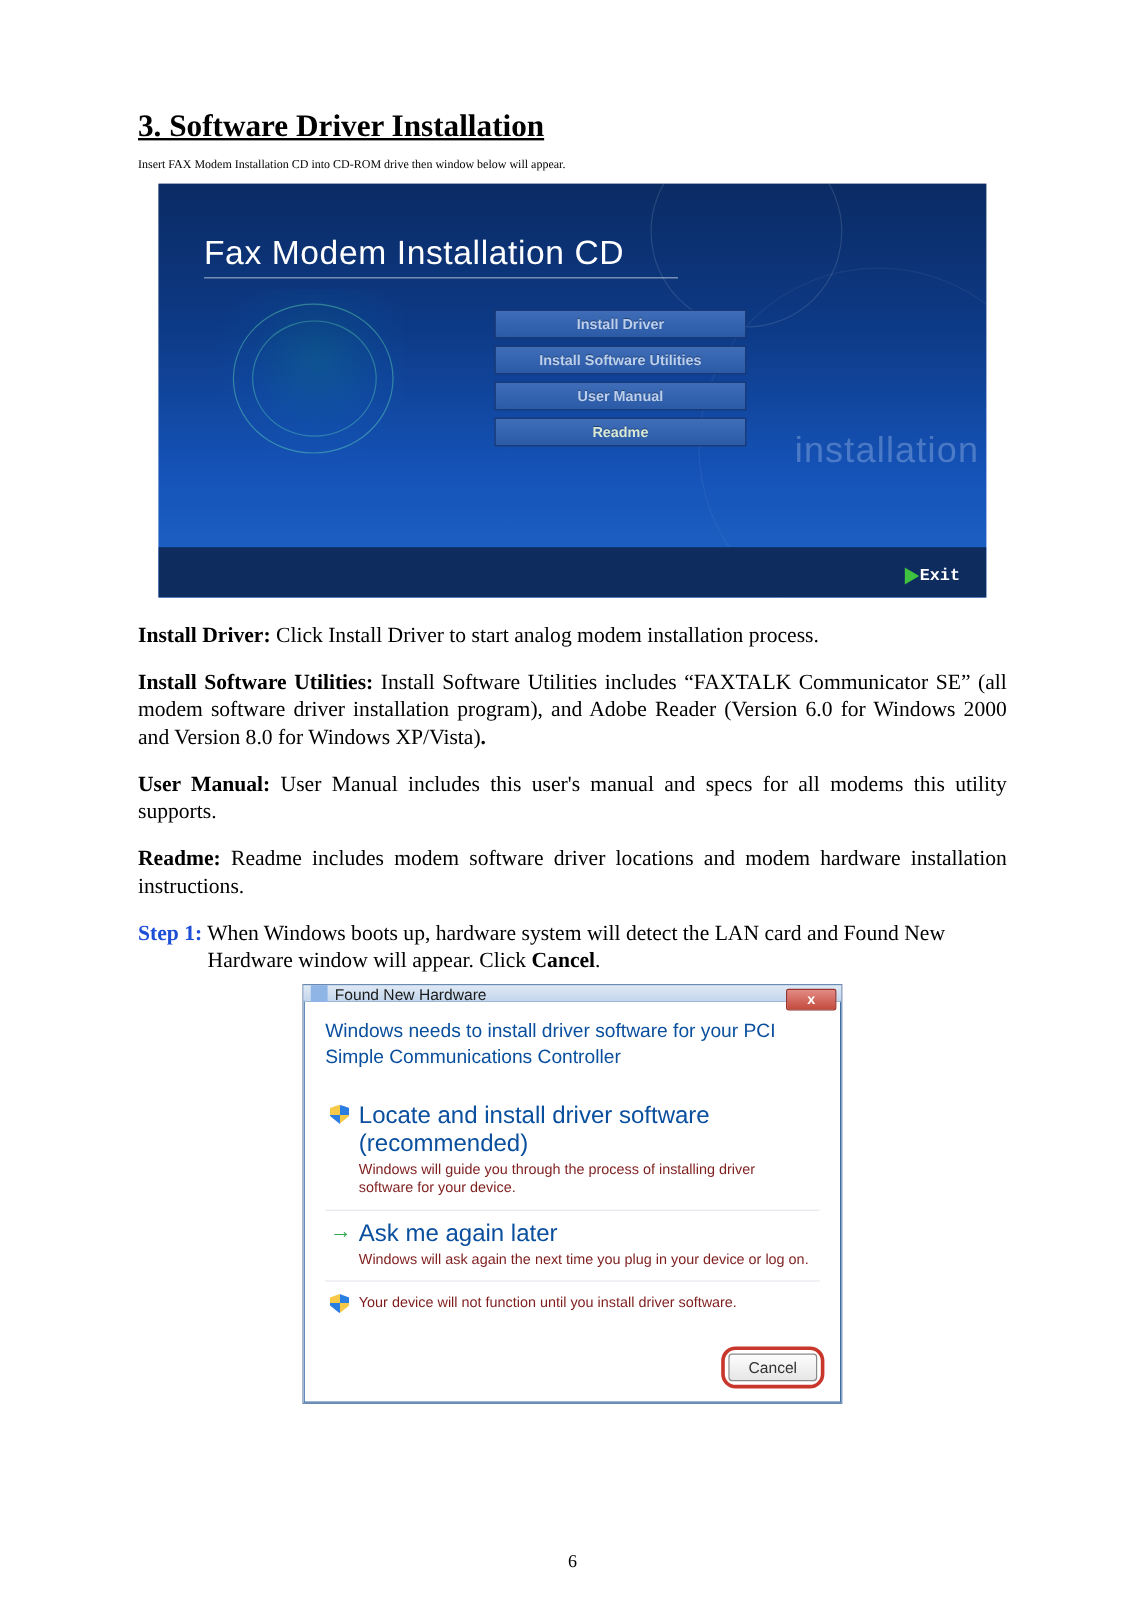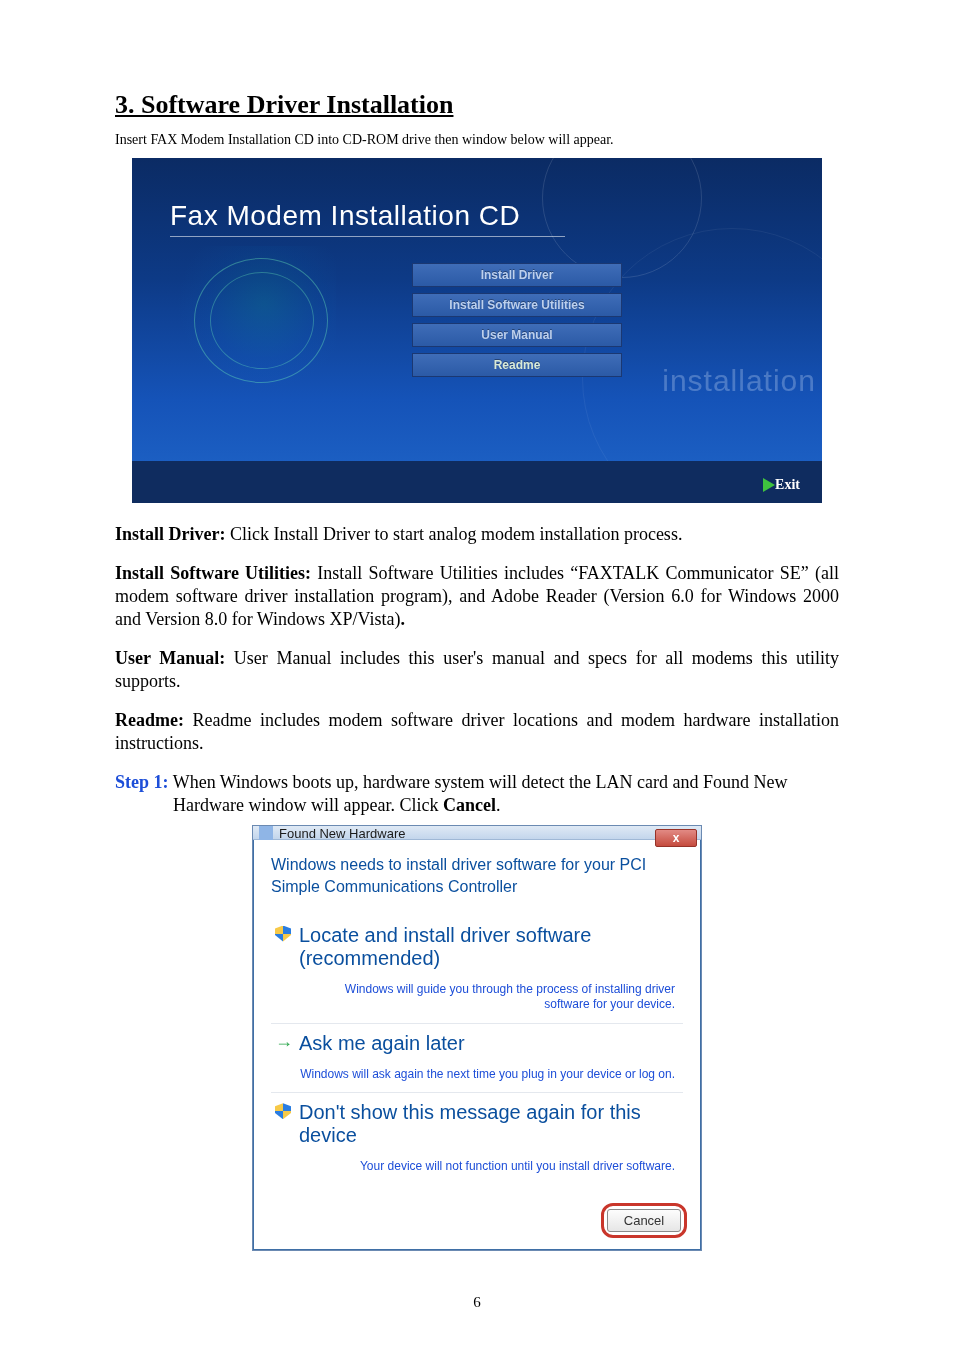--- a/index.html
+++ b/index.html
@@ -12,21 +12,21 @@
     padding: 90px 115px 60px 115px;
     position: relative;
   }
   .section-title {
     font-size: 26px;
     font-weight: bold;
     text-decoration: underline;
     margin-bottom: 12px;
   }
   .intro {
-    font-size: 14px;
+    font-size: 10px;
     margin-bottom: 10px;
   }
   
   .cd-figure {
     width: 690px;
     height: 345px;
     margin: 0 auto 20px auto;
     background: linear-gradient(180deg,#0b2b64 0%,#0d3a86 35%,#1553b8 70%,#2066c9 100%);
     position: relative;
     overflow: hidden;
@@ -100,21 +100,21 @@
     position: absolute;
     left: 0; right: 0; bottom: 0;
     height: 42px;
     background: #0f2c5f;
   }
   .cd-exit {
     position: absolute;
     right: 22px; bottom: 10px;
     display: flex; align-items: center; gap: 0;
     color: #fff;
-    font-family: Liberation Serif, serif;
+    font-family: Liberation Mono, monospace;
     font-size: 14px;
     font-weight: bold;
   }
   .cd-exit-tri {
     width: 0; height: 0;
     border-top: 7px solid transparent;
     border-bottom: 7px solid transparent;
     border-left: 12px solid #3fc23f;
   }
   .circle-deco {
@@ -198,21 +198,21 @@
   .shield-icon {
     background: conic-gradient(#2a7de1 0 25%, #f7c948 0 50%, #2a7de1 0 75%, #f7c948 0);
     clip-path: polygon(50% 0,100% 18%,100% 60%,50% 100%,0 60%,0 18%);
   }
   .arrow-icon::before{
     content:"\2192";
     position:absolute; left:0; top:-3px;
     font-size:18px; color:#2fa84f; font-weight:bold;
   }
   .opt-title { color:#0a4f9e; font-size:20px; }
-  .opt-desc { color:#1d4ed8; font-size:12px; line-height:1.3; margin-top:12px;text-align:right;}
+  .opt-desc { color:#7f1d1d; font-size:12px; line-height:1.3; margin-top:2px;}
   .dlg-footer {
     padding: 6px 14px 12px 14px;
     text-align:right;
   }
   .cancel-btn {
     display:inline-block;
     min-width: 74px;
     padding: 3px 14px;
     border:1px solid #8a8a8a;
     border-radius:3px;
@@ -301,21 +301,20 @@
     </div>
 
     <div class="dlg-option">
       <span class="opt-icon arrow-icon"></span>
       <div class="opt-title">Ask me again later</div>
       <div class="opt-desc">Windows will ask again the next time you plug in your device or log on.</div>
     </div>
 
     <div class="dlg-option">
       <span class="opt-icon shield-icon"></span>
-      <div class="opt-title">Don't show this message again for this device</div>
       <div class="opt-desc">Your device will not function until you install driver software.</div>
     </div>
   </div>
   <div class="dlg-footer">
     <span class="cancel-ring">
       <span class="cancel-btn">Cancel</span>
     </span>
   </div>
 </div>
 

